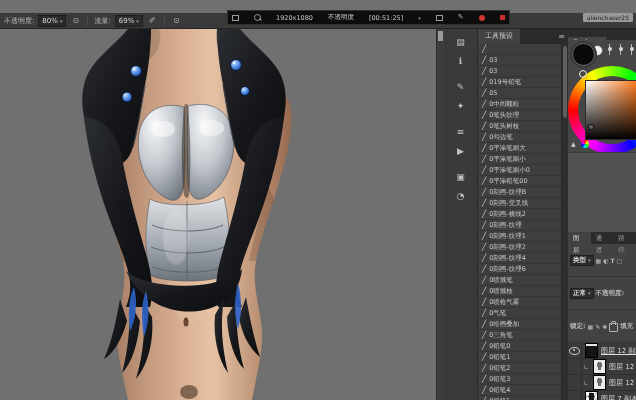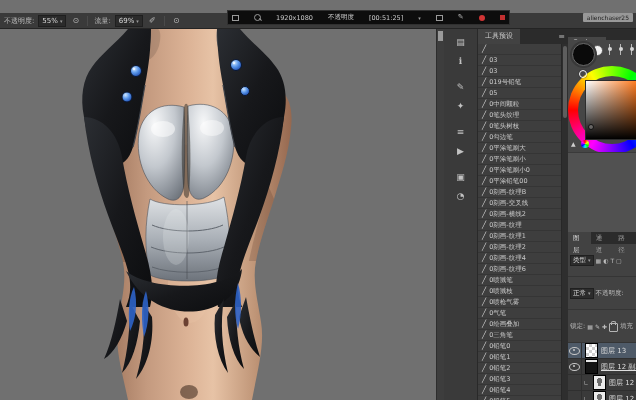--- a/index.html
+++ b/index.html
@@ -72,21 +72,21 @@
   .sv-marker{position:absolute;left:20px;top:84px;width:4px;height:4px;border:1px solid #111;border-radius:50%;background:rgba(255,255,255,.25);}
   .gamut-ico{position:absolute;left:3px;top:100px;color:#cfcfcf;font-size:6px;}
   .sphere-ico{position:absolute;left:13px;top:100px;width:8px;height:8px;border-radius:50%;
               background:conic-gradient(#f00,#ff0,#0f0,#0ff,#00f,#f0f,#f00);}
   .panel-gap{height:80px;background:#515151;border-top:1px solid #3a3a3a;box-sizing:border-box;}
   
   .layers-tabs{height:12px;background:#2b2b2b;display:flex;}
   .ltab{font-size:6.5px;color:#9a9a9a;line-height:12px;padding:0 5px;}
   .ltab.active{background:#424242;color:#dddddd;}
   .lrow{height:12px;background:#424242;display:flex;align-items:center;gap:2px;padding:16px 2px;
-        font-size:6.5px;color:#b8b8b8;border-bottom:1px solid #353535;white-space:nowrap;overflow:hidden;box-sizing:border-box;}
+        font-size:6.5px;color:#b8b8b8;border-bottom:1px solid #353535;white-space:nowrap;overflow:hidden;box-sizing:border-box;font-weight:bold;}
   .mini-box{background:#2c2c2c;border:1px solid #202020;color:#d6d6d6;font-size:6.5px;padding:0 2px;
             display:inline-flex;align-items:center;gap:2px;line-height:9px;}
   .ficon{font-size:6px;color:#bdbdbd;}
   .layers-list{background:#3a3a3a;height:122px;overflow:hidden;}
   .layer-row{height:16px;display:flex;align-items:center;border-bottom:1px solid #2f2f2f;font-size:7px;color:#dddddd;box-sizing:border-box;}
   .layer-row.selected{background:#4e5a68;}
   .eyecell{width:13px;align-self:stretch;border-right:1px solid #2f2f2f;display:flex;align-items:center;justify-content:center;flex:none;}
   .eye{width:9px;height:6px;border:1px solid #c8c8c8;border-radius:50%;position:relative;}
   .eye::after{content:"";position:absolute;left:2.5px;top:1px;width:2.5px;height:2.5px;border-radius:50%;background:#c8c8c8;}
   .clip{width:8px;text-align:center;color:#aaaaaa;font-size:6px;flex:none;}
@@ -124,21 +124,21 @@
     <span class="rec-pen">✎</span>
     <span class="rec-dot"></span>
     <span class="rec-stop"></span>
   </div>
 
   <div class="watermark">alienchaser25</div>
 
   <div class="optionsbar">
     <span class="opt-label">不透明度:</span>
     <span class="opt-box">
-      <span>55%</span>
+      <span>80%</span>
       <span class="caret">▾</span>
     </span>
     <span class="opt-icon">⊙</span>
     <span class="sep"></span>
     <span class="opt-label">流量:</span>
     <span class="opt-box">
       <span>69%</span>
       <span class="caret">▾</span>
     </span>
     <span class="opt-icon">✐</span>
@@ -455,27 +455,20 @@
         <span id="lock-icons" style="display:inline-flex;gap:2px">
             <span class="ficon">▦</span>
             <span class="ficon">✎</span>
             <span class="ficon">✚</span>
           </span>
         <span class="lock-glyph"></span>
         <span>填充</span>
       </div>
 
       <div class="layers-list">
-          <div class="layer-row selected">
-            <div class="eyecell">
-              <span class="eye"></span>
-            </div>
-            <div class="thumb checker"></div>
-            <span class="lname">图层 13</span>
-          </div>
           <div class="layer-row">
             <div class="eyecell">
               <span class="eye"></span>
             </div>
             <div class="thumb dark"></div>
             <span class="lname underline">图层 12 副本 3</span>
           </div>
           <div class="layer-row">
             <div class="eyecell"></div>
             <span class="clip">∟</span>

